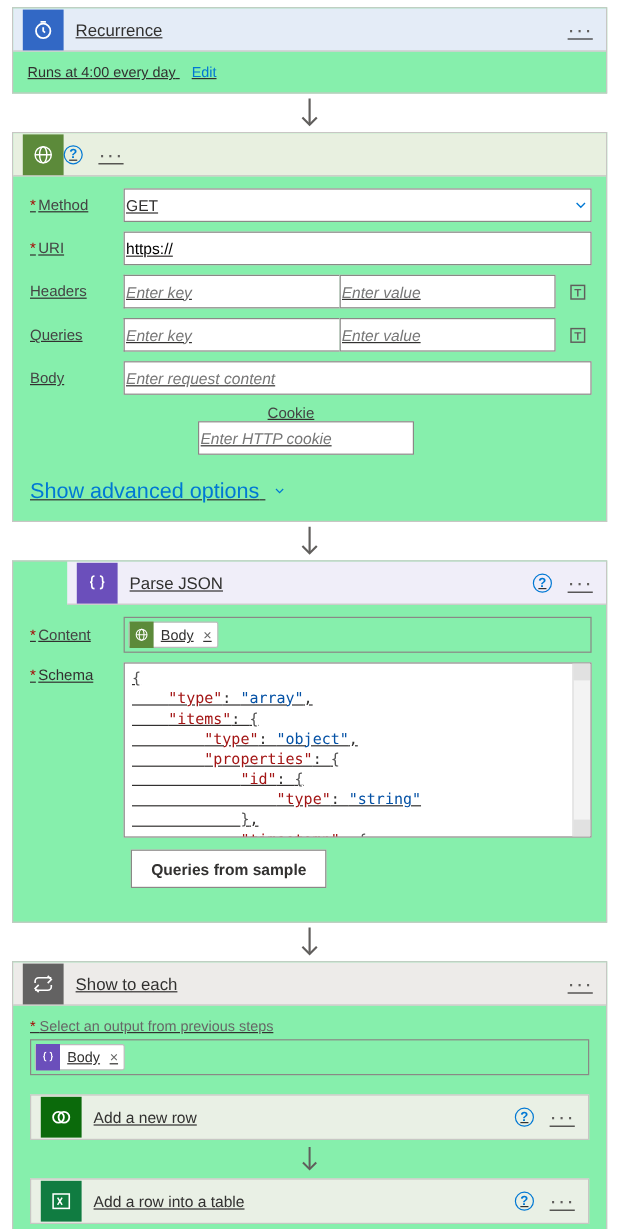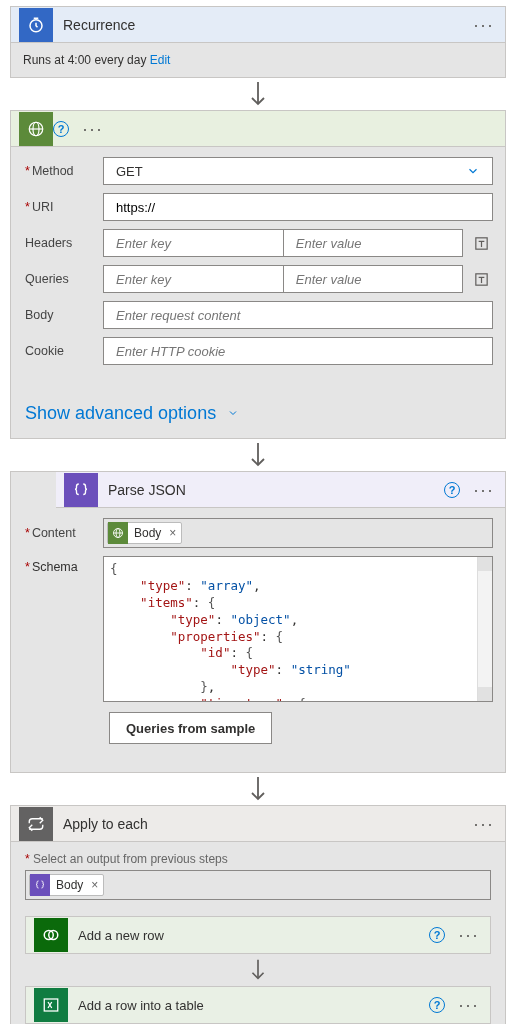--- a/index.html
+++ b/index.html
@@ -1,43 +1,43 @@
 <!DOCTYPE html>
 <html><head>
 <meta charset="utf-8">
 <style>
   * { box-sizing: border-box; margin: 0; padding: 0; }
   html, body { width: 516px; font-family: "Segoe UI", Arial, sans-serif; font-size: 13px; color: #323130; background: #fff; }
   .canvas { width: 516px; padding: 6px 10px 10px 10px; }
-  .card { border: 1px solid #c8c6c4; background: #e5e5e5; }
+  .card { border: 1px solid #c8c6c4; background: #86efac; text-decoration: underline; }
   .card-header { display: flex; align-items: center; height: 36px; padding: 0 8px; }
   .hdr-icon { width: 34px; height: 34px; display: flex; align-items: center; justify-content: center; color: #fff; margin: 0; }
   .hdr-title { flex: 1; margin-left: 10px; font-size: 14px; }
   .hdr-actions { display: flex; align-items: center; gap: 10px; }
   .ellipsis { font-size: 18px; letter-spacing: 1px; color: #605e5c; cursor: pointer; line-height: 1; padding: 2px 3px; }
   .help-icon { width: 16px; height: 16px; border: 1.3px solid #0078d4; border-radius: 50%; color: #0078d4; font-size: 11px; display: inline-flex; align-items: center; justify-content: center; font-weight: 600; cursor: pointer; }
   .arrow { display: flex; justify-content: center; height: 32px; align-items: center; }
   .arrow svg { color: #605e5c; }
 
   
   .hdr-recurrence { background: #e4ecf7; border-bottom: 1px solid #c8c6c4; }
   .ic-recurrence { background: #3268c5; }
   .rec-body { padding: 10px 12px; font-size: 12px; }
-  .rec-body a { color: #0078d4; cursor: pointer; }
+  .rec-body a { color: #0078d4; margin-left: 10px; cursor: pointer; }
 
   
   .hdr-http { background: #e8f0e0; border-bottom: 1px solid #c8c6c4; }
   .ic-http { background: #5c8a3a; }
   .fields { padding: 10px 6px 14px 6px; }
   .row { display: flex; align-items: center; margin-bottom: 8px; }
-  .row:last-child { margin-bottom: 18px; }
+  .row:last-child { margin-bottom: 0; flex-direction: column; }
   .label { width: 86px; padding-left: 8px; font-size: 12.5px; color: #444; }
   .req::before { content: '*'; color: #a80000; margin-right: 2px; }
   .field-area { flex: 1; display: flex; align-items: center; gap: 6px; padding-right: 6px; }
-  .select, .input { border: 1px solid #8a8886; height: 28px; font-size: 13px; padding: 0 12px; background: #fff; width: 100%; }
+  .select, .input { border: 1px solid #8a8886; height: 28px; font-size: 13px; padding: 0 1px; background: #fff; width: 100%; }
   .input::placeholder { color: #767676; font-style: italic; }
   .select { display: flex; align-items: center; justify-content: space-between; cursor: pointer; }
   .select .chev { color: #0078d4; }
   .pair { display: flex; gap: 0; flex: 1; }
   .pair .input { border-right: none; }
   .pair .input:last-child { border-right: 1px solid #8a8886; }
   .dyn-btn { width: 24px; height: 24px; display: inline-flex; align-items: center; justify-content: center; cursor: pointer; color: #605e5c; }
   .adv { padding: 6px 14px 14px 14px; }
   .adv a { color: #0078d4; font-size: 18px; cursor: pointer; }
   .adv .chev { color: #0078d4; margin-left: 6px; }
@@ -277,21 +277,21 @@
   <div class="card">
     <div class="card-header hdr-each">
       <div class="hdr-icon ic-each">
         <svg width="18" height="18" viewBox="0 0 24 24" fill="none" stroke="currentColor" stroke-width="1.8">
             <path d="M17 3l4 4-4 4"></path>
             <path d="M3 11V9a4 4 0 014-4h14"></path>
             <path d="M7 21l-4-4 4-4"></path>
             <path d="M21 13v2a4 4 0 01-4 4H3"></path>
           </svg>
       </div>
-      <div class="hdr-title">Apply to each</div>
+      <div class="hdr-title">Show to each</div>
       <div class="hdr-actions">
         <span class="ellipsis">···</span>
       </div>
     </div>
 
     <div class="each-body">
       <div class="small-label">Select an output from previous steps</div>
       <div class="token-box">
         <span class="token">
           <span class="tk-ic tk-parse">

